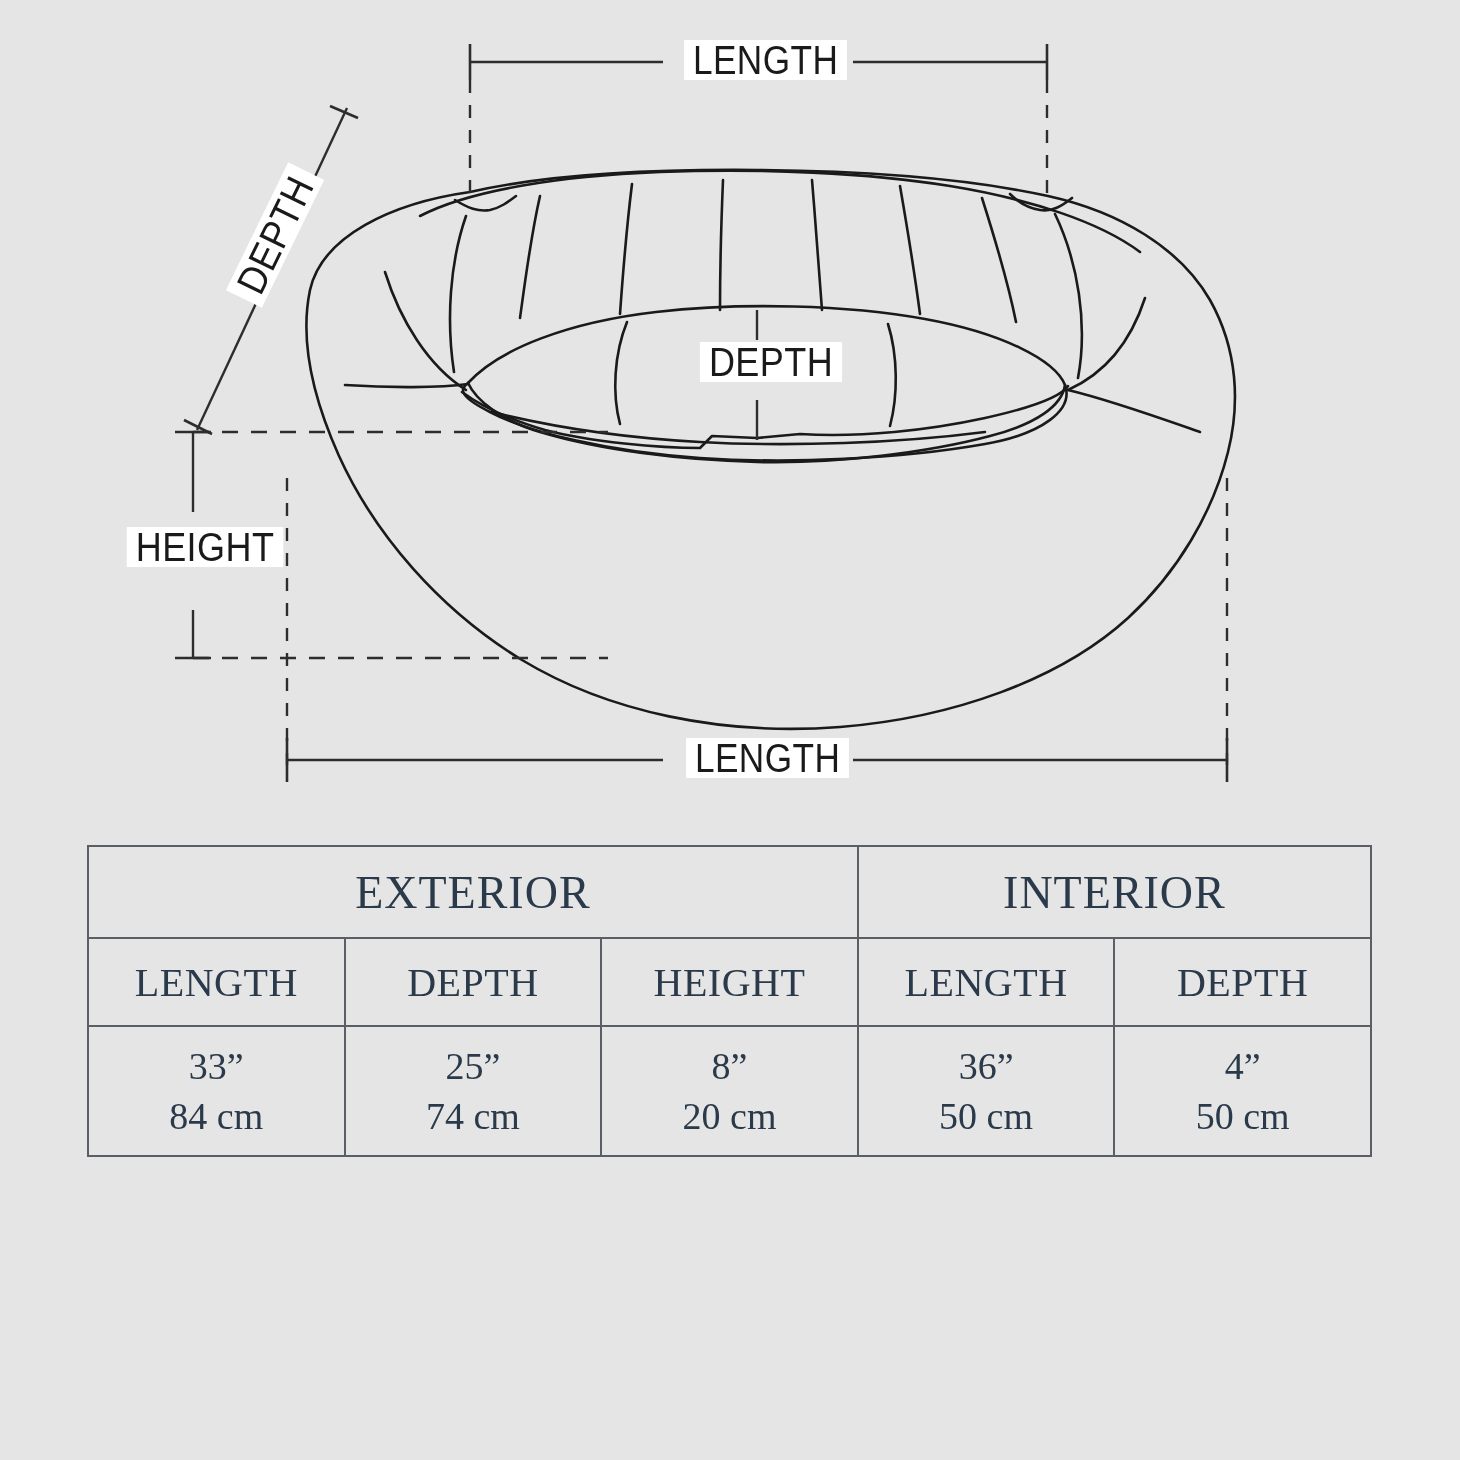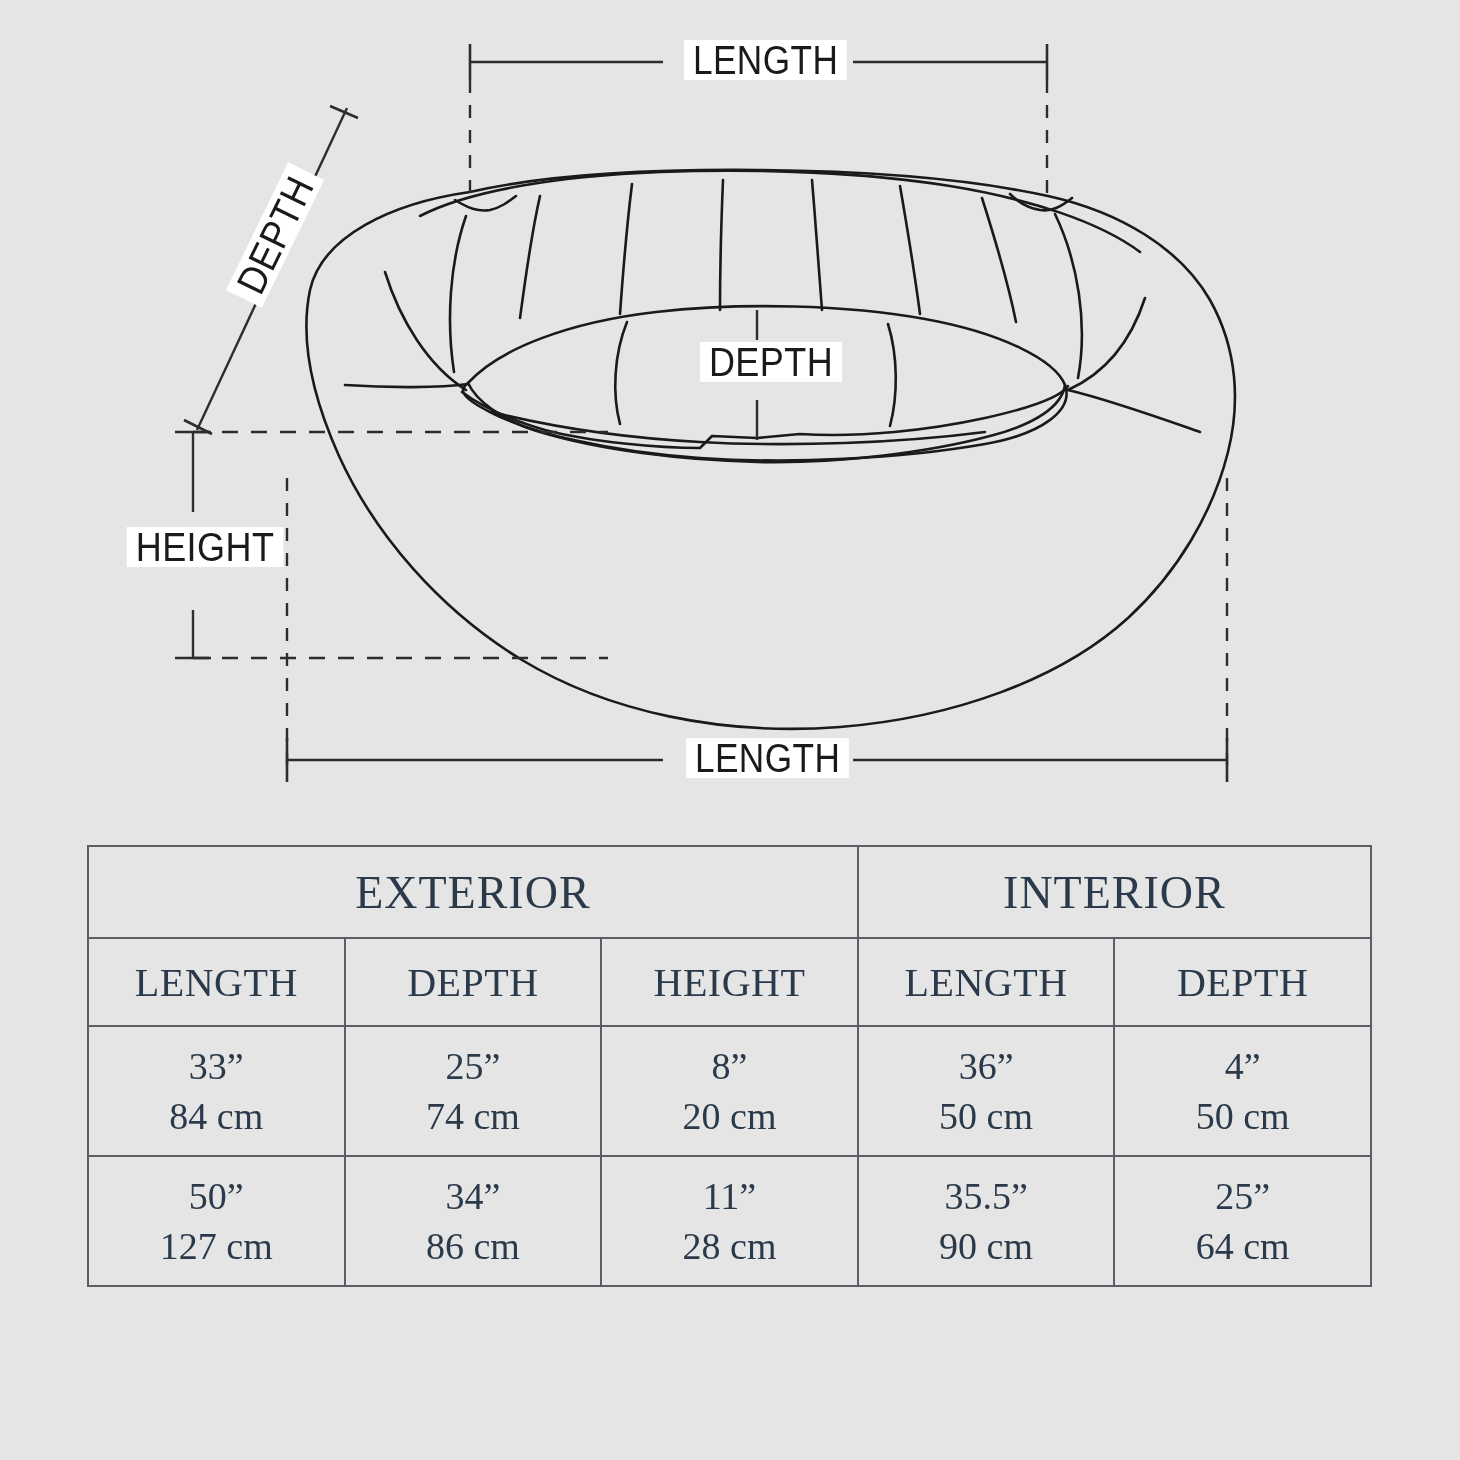--- a/index.html
+++ b/index.html
@@ -293,39 +293,17 @@
             <span class="in">36”</span>
             <span class="cm">50 cm</span>
           </td>
           <td class="data-cell">
             <span class="in">4”</span>
             <span class="cm">50 cm</span>
           </td>
         </tr>
 
 
-        <tr>
-          <td class="data-cell">
-            <span class="in">50”</span>
-            <span class="cm">127 cm</span>
-          </td>
-          <td class="data-cell">
-            <span class="in">34”</span>
-            <span class="cm">86 cm</span>
-          </td>
-          <td class="data-cell">
-            <span class="in">11”</span>
-            <span class="cm">28 cm</span>
-          </td>
-          <td class="data-cell">
-            <span class="in">35.5”</span>
-            <span class="cm">90 cm</span>
-          </td>
-          <td class="data-cell">
-            <span class="in">25”</span>
-            <span class="cm">64 cm</span>
-          </td>
-        </tr>
       </tbody>
     </table>
   </div>
 
 </div>
 
 </body></html>

